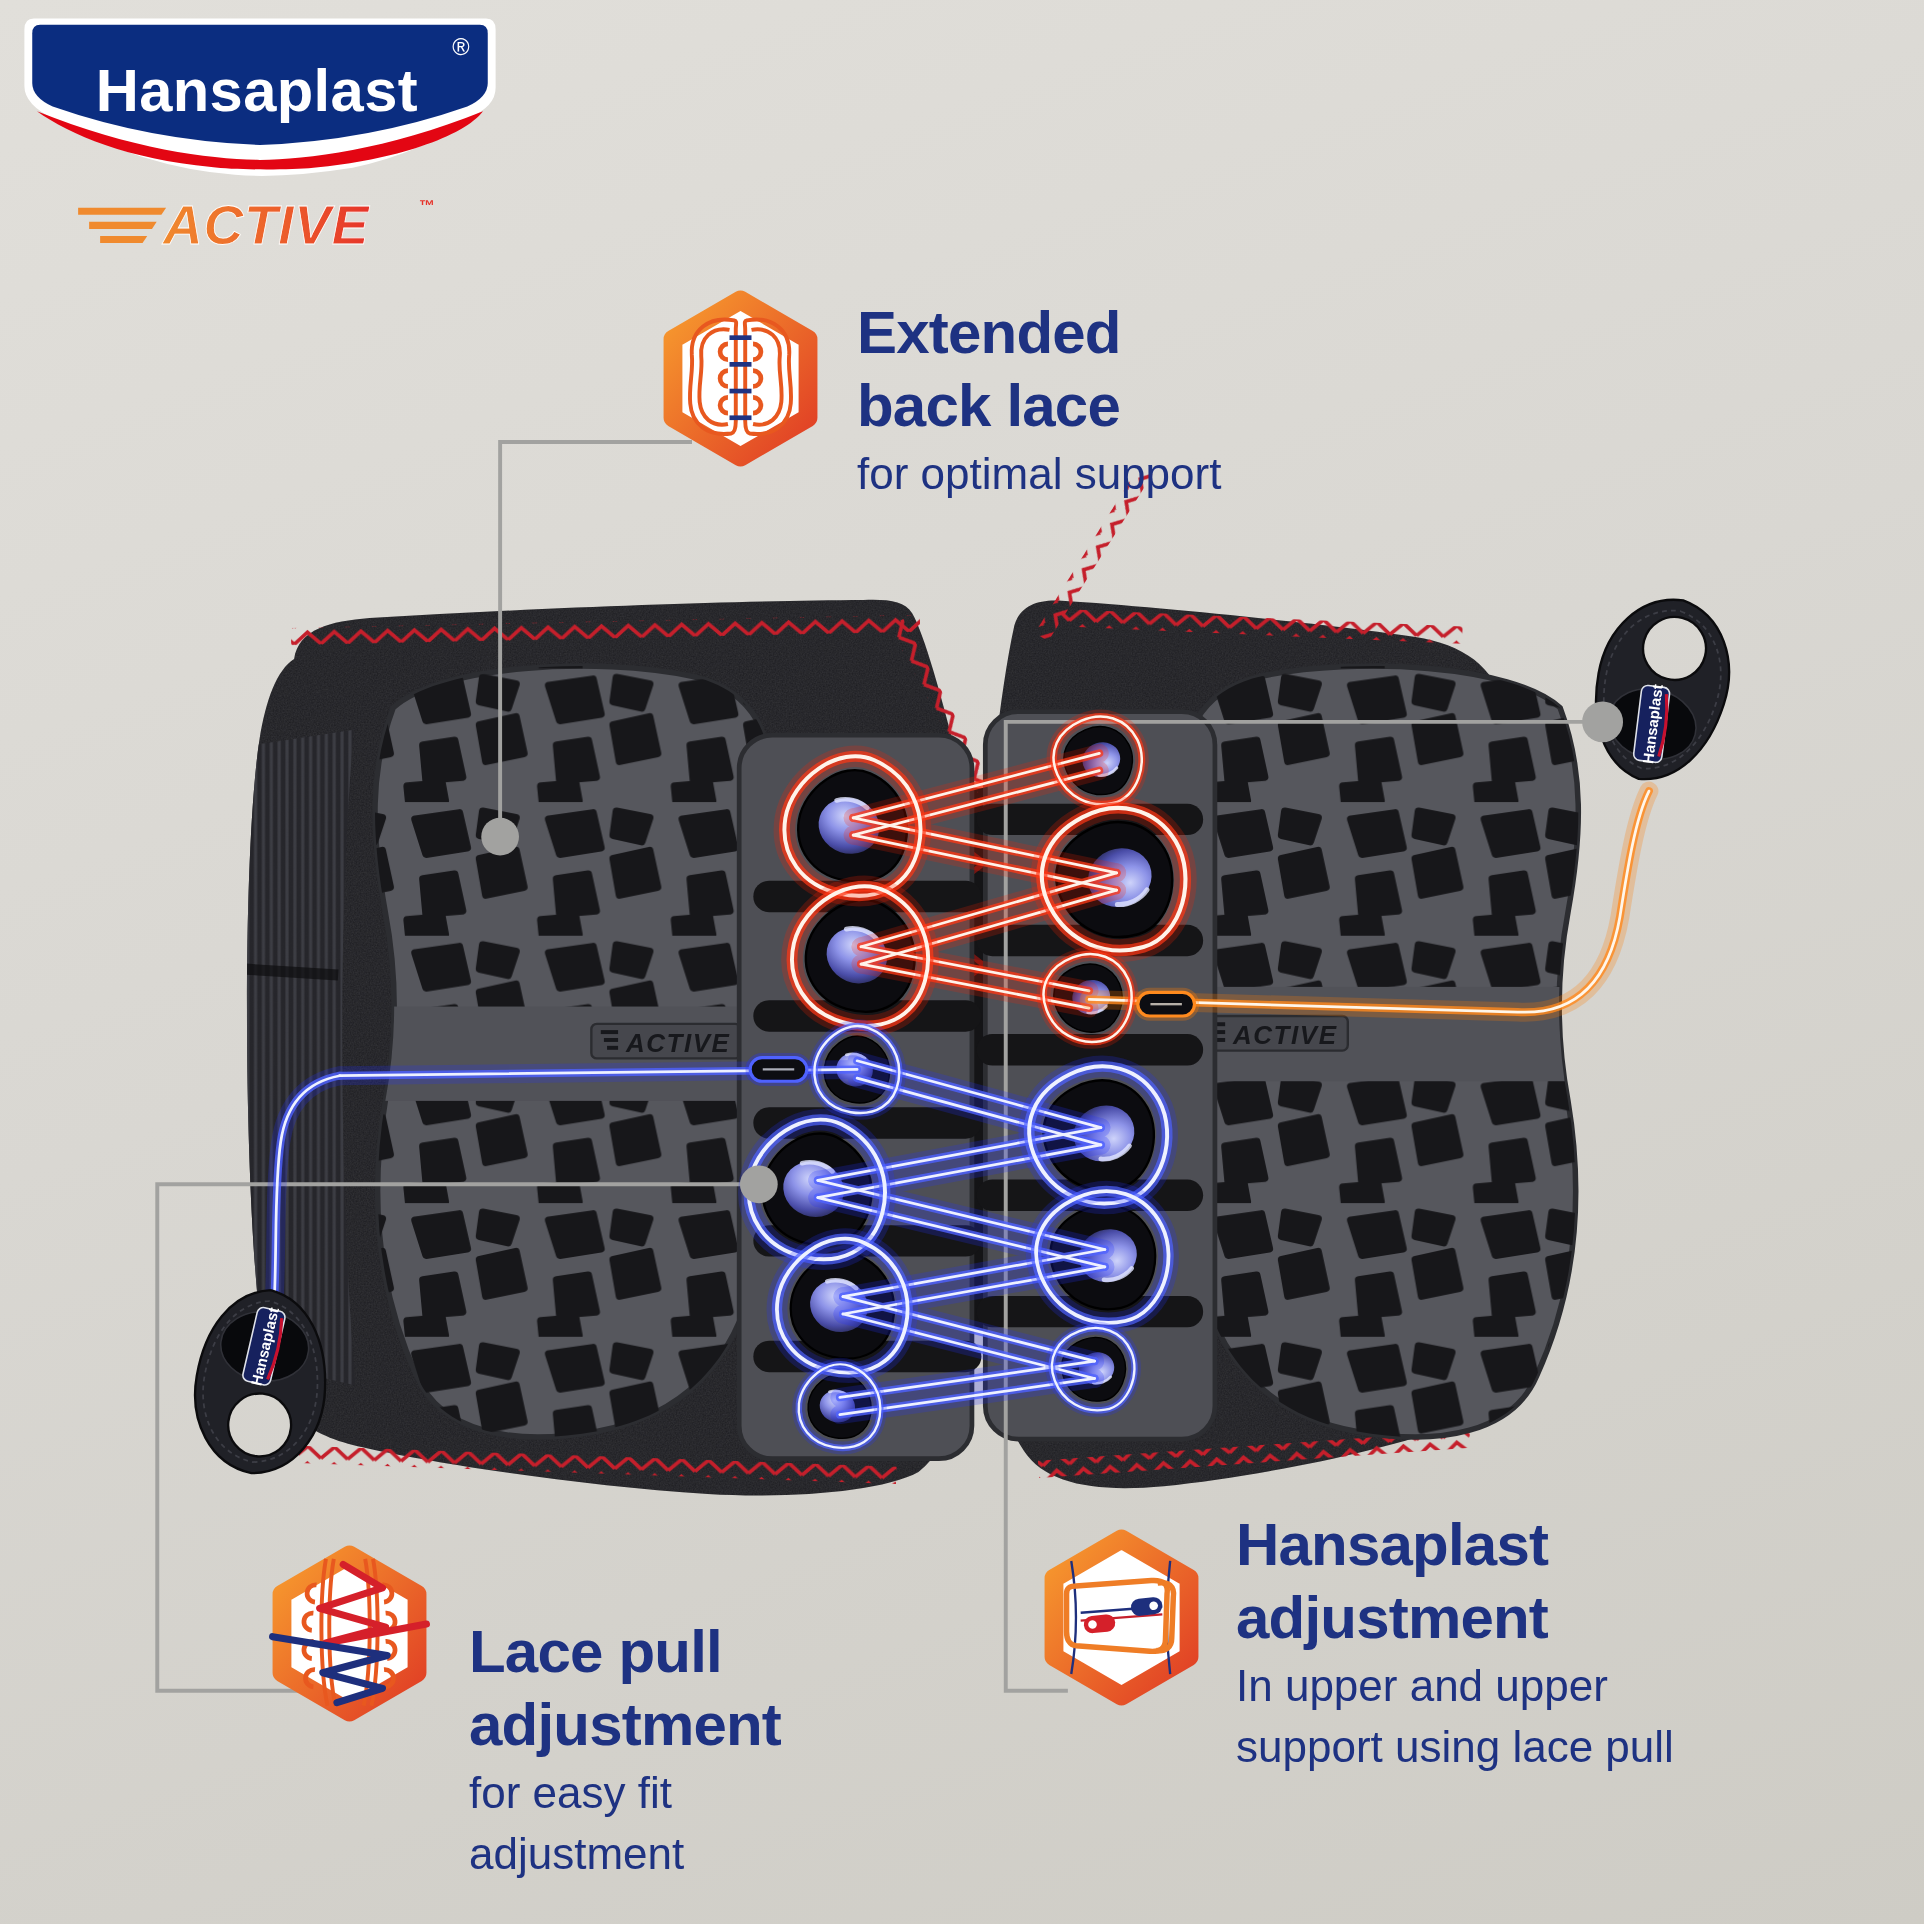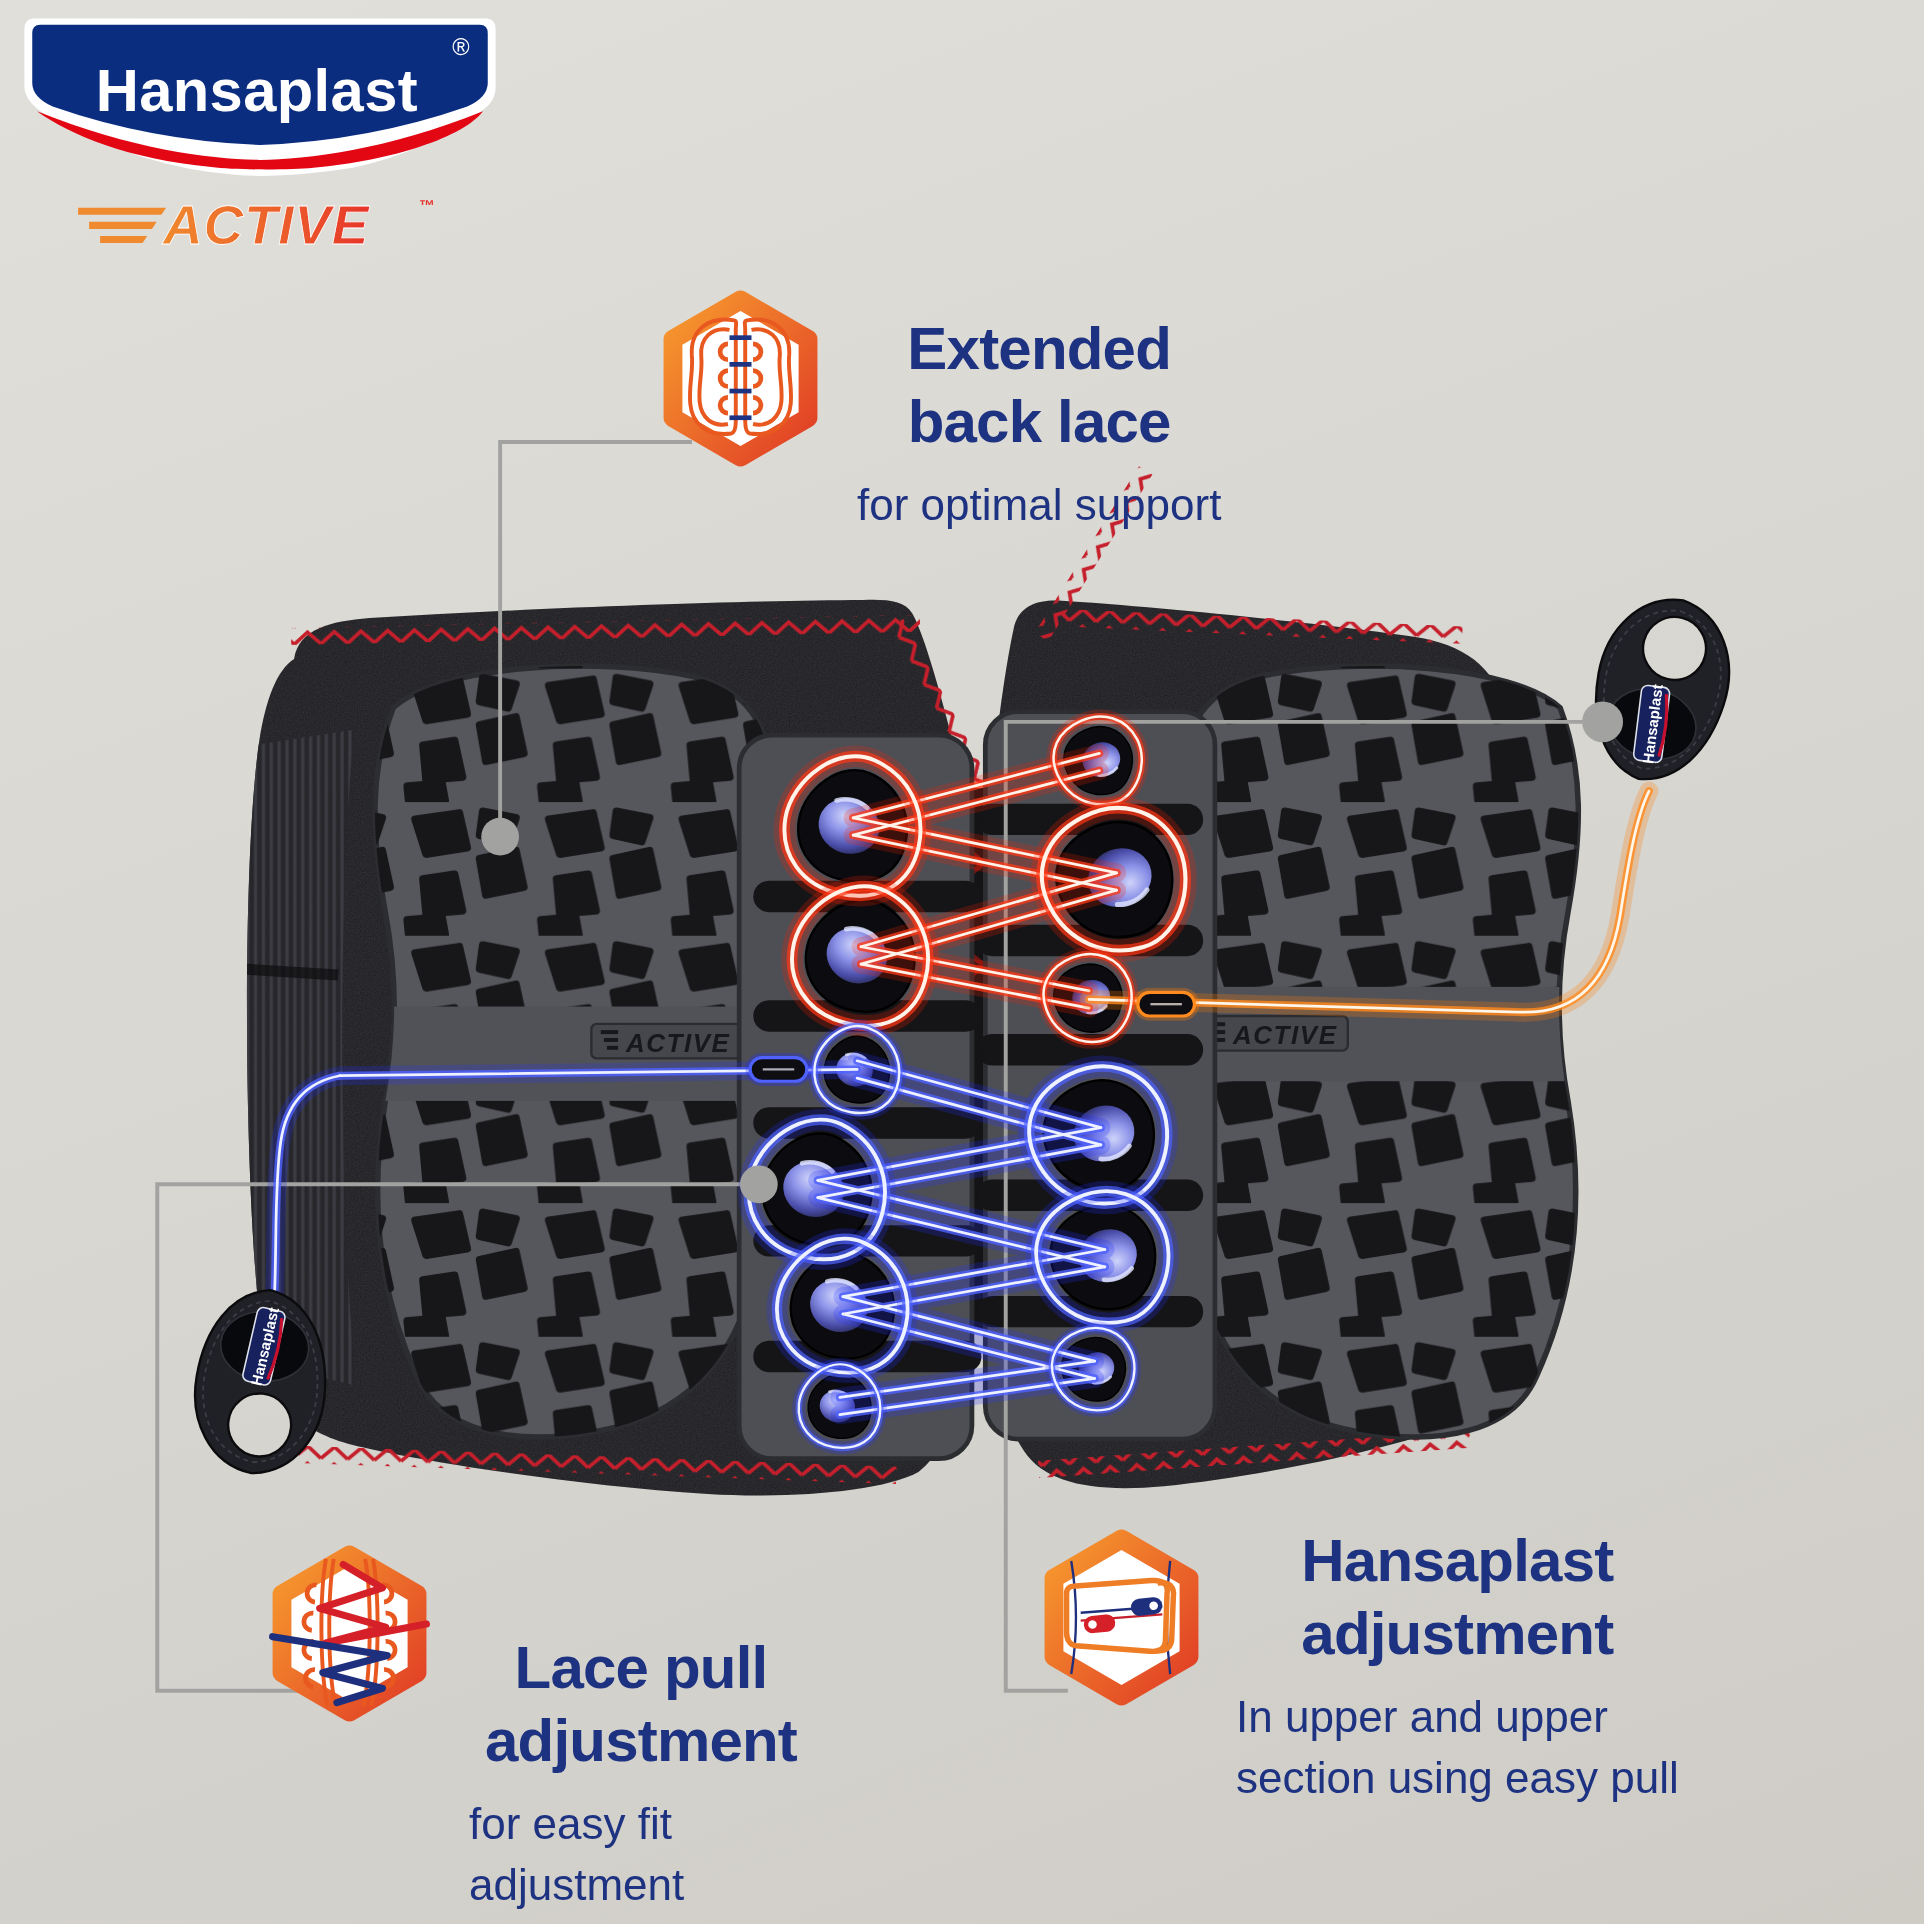--- a/index.html
+++ b/index.html
@@ -13,21 +13,21 @@
   .shield-svg{position:absolute;left:23.6px;top:17.3px;width:472px;height:161px;}
   .active-svg{position:absolute;left:75px;top:195px;width:377px;height:60px;}
   .callout-icon{position:absolute;width:167px;height:179px;}
   .c1-icon{left:657px;top:289px;}
   .c2-icon{left:266px;top:1544px;}
   .c3-icon{left:1038px;top:1528px;}
   .callout-text{position:absolute;}
   .c1-text{left:857px;top:296px;}
   .c2-text{left:469px;top:1615px;}
   .c3-text{left:1236px;top:1508px;}
-  .callout-text h2{margin:16px;font-size:60px;line-height:73px;font-weight:bold;color:var(--navy,#1e3282);letter-spacing:-0.8px;text-align:center;}
+  .callout-text h2{margin:0;font-size:60px;line-height:73px;font-weight:bold;color:var(--navy,#1e3282);letter-spacing:-0.8px;}
   .callout-text h2 span{display:block;}
   .callout-text p{margin:1px 0 0 0;font-size:44px;line-height:61px;color:var(--navy,#1e3282);}
   .callout-text p span{display:block;}
 </style>
 </head>
 <body>
 
 <div class="canvas">
 
   <svg class="scene" viewBox="0 0 2448 2448">
@@ -523,18 +523,18 @@
     </p>
   </div>
 
   <div class="callout-text c3-text">
     <h2>
       <span>Hansaplast</span>
       <span>adjustment</span>
     </h2>
     <p>
       <span>In upper and upper</span>
-      <span>section using easy pull</span>
+      <span>support using lace pull</span>
     </p>
   </div>
 
 </div>
 
 
 </body></html>

